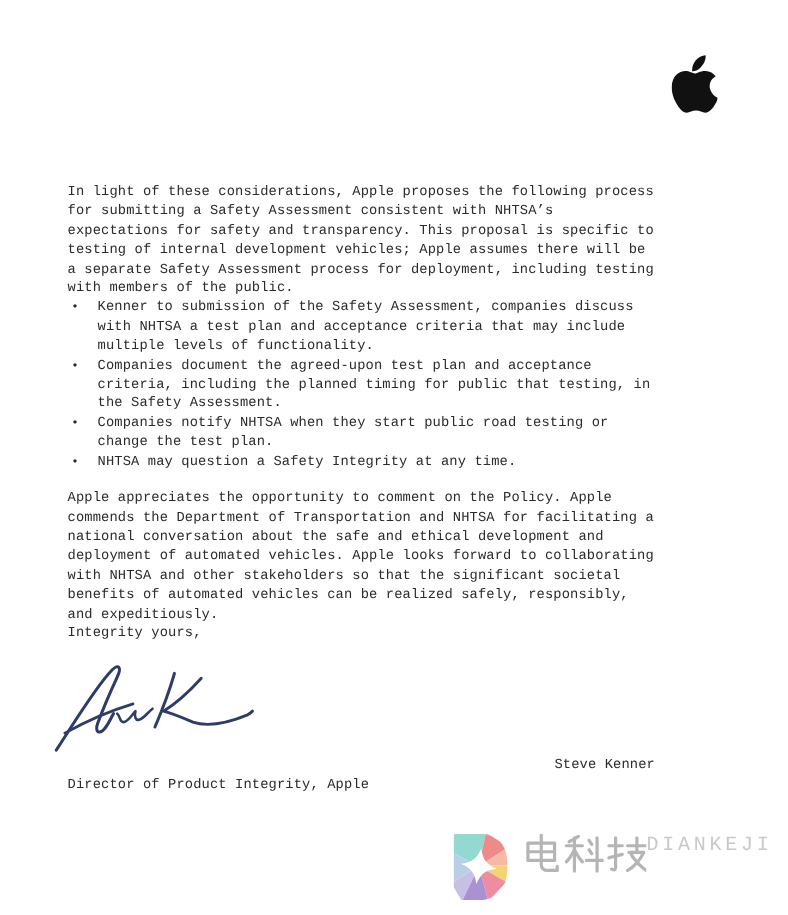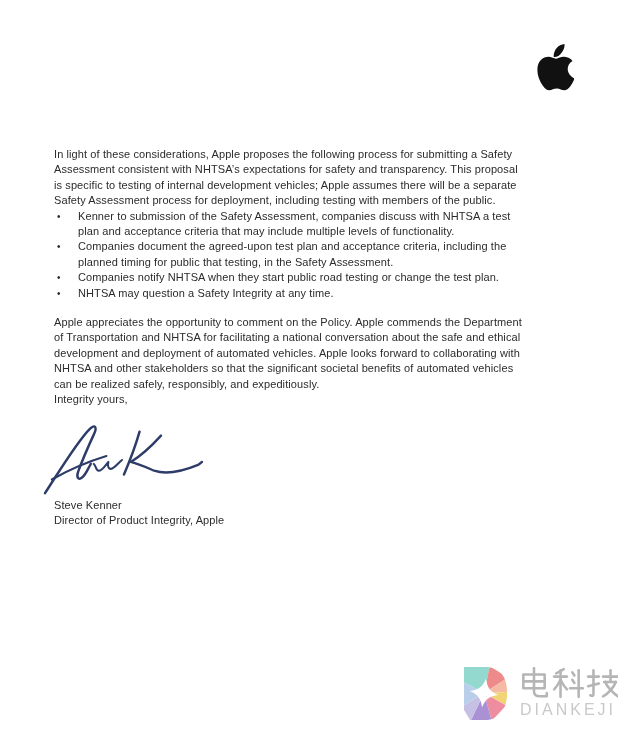--- a/index.html
+++ b/index.html
@@ -1,21 +1,21 @@
 <!DOCTYPE html>
 <html><head>
 <meta charset="utf-8">
 <style>
   * { margin:0; padding:0; box-sizing:border-box; }
   html,body { background:#ffffff; }
   .page {
     position:relative;
     width:630px; height:732px;
     background:#ffffff;
-    font-family:Liberation Sans, sans-serif;
+    font-family:Liberation Mono, monospace;
     color:#2b2b2b;
     overflow:hidden;
   }
   .apple-logo {
     position:absolute; left:537px; top:43px;
     width:37px; height:50px;
   }
   .apple-logo path { fill:#111111; }
   .content {
     position:absolute; left:54px; top:147px;
@@ -24,28 +24,28 @@
     letter-spacing:0.1px;
   }
   .content p { margin:0; }
   .para-intro { margin-bottom:15px; }
   .bullet-list { list-style:none; margin:0 0 14px 0; padding:0; }
   .bullet-list li { position:relative; padding-left:24px; }
   .bullet-list .marker { position:absolute; left:3px; top:0; font-size:10px; }
   .sincerely { margin-top:24px; }
   .signature-svg { display:block; margin:12px 0 0 -16px; width:170px; height:78px; }
   .signature-svg path { fill:none; stroke:#2d3c68; stroke-linecap:round; stroke-linejoin:round; }
-  .signer-name { margin-top:7px; }
+  .signer-name { margin-top:7px;text-align:right; }
   .signer-title { margin-top:7px; }
   .watermark {
     position:absolute; right:12px; bottom:9px;
     display:flex; align-items:flex-start; gap:9px;
   }
   .wm-logo { width:48px; height:58px; }
-  .wm-textcol { display:flex; flex-direction:column; align-items:center; }
+  .wm-textcol { display:flex; flex-direction:row; align-items:flex-start; }
   .wm-cn { display:flex; gap:2px; margin-top:2px; }
   .wm-cn svg { width:32px; height:32px; }
   .wm-cn path, .wm-cn rect { fill:none; stroke:#b5b5b5; stroke-width:2.4; stroke-linecap:round; stroke-linejoin:round; }
   .wm-latin {
     margin-top:2px;
     font-size:16px; letter-spacing:3px;
     color:#c9c9c9; font-weight:400;
   }
 </style>
 </head>

